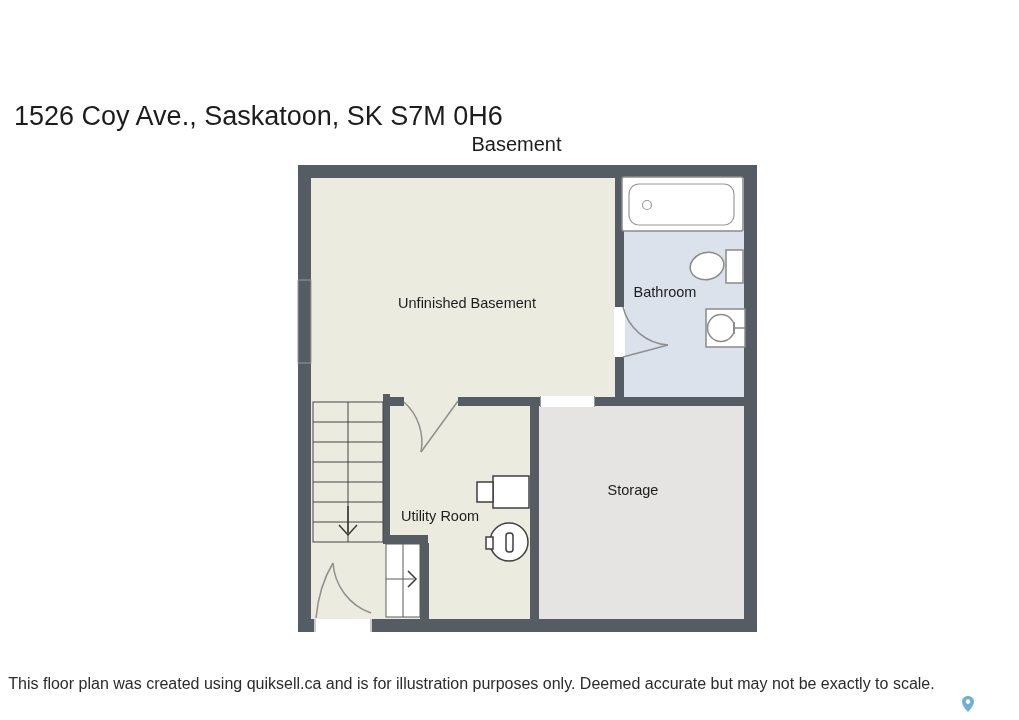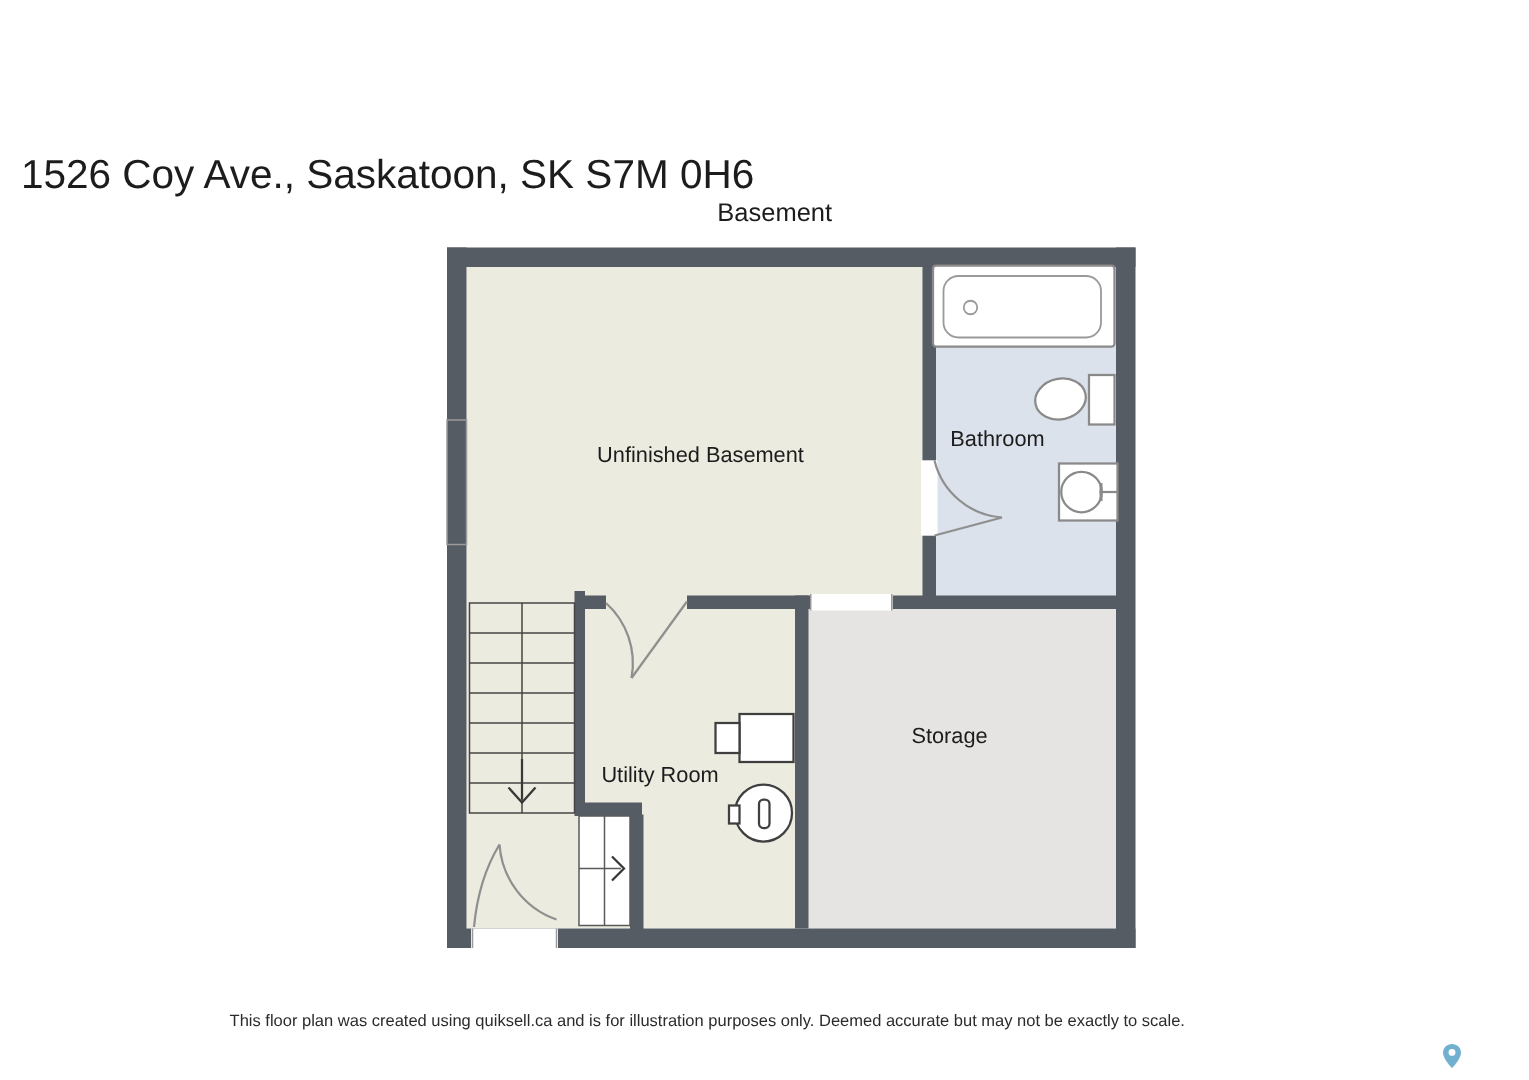--- a/index.html
+++ b/index.html
@@ -6,25 +6,25 @@
   body{
     width:1019px;height:720px;position:relative;background:#ffffff;
     font-family:"Liberation Sans",sans-serif;overflow:hidden;
   }
   .heading{
     position:absolute;top:102px;left:14px;width:1005px;text-align:left;
     color:var(--text,#1c1c1c);font-size:27px;line-height:1.1;white-space:nowrap;
   }
   .subheading{
     position:absolute;top:133px;left:14px;width:1005px;text-align:center;
-    color:var(--text,#1c1c1c);font-size:17px;line-height:1.1;white-space:nowrap;
+    color:var(--text,#1c1c1c);font-size:20px;line-height:1.1;white-space:nowrap;
   }
   .footer-note{
     position:absolute;top:675px;left:0;width:943px;text-align:center;
-    color:var(--footer-text,#2b2b2b);font-size:11px;white-space:nowrap;
+    color:var(--footer-text,#2b2b2b);font-size:16px;white-space:nowrap;
   }
   svg.plan{position:absolute;top:0;left:0;}
   .wall{fill:var(--wall,#565c63);}
   .beige{fill:var(--room-beige,#ecebdf);}
   .blue{fill:var(--room-blue,#dce2ec);}
   .gray{fill:var(--room-gray,#e5e4e2);}
   .openw{fill:#ffffff;}
   .jamb{stroke:#9a9a9a;stroke-width:1;fill:none;}
   .fx{fill:#ffffff;stroke:var(--fixture-line,#8a8a8a);stroke-width:1.5;}
   .fxthin{fill:none;stroke:#9a9a9a;stroke-width:1.2;}

